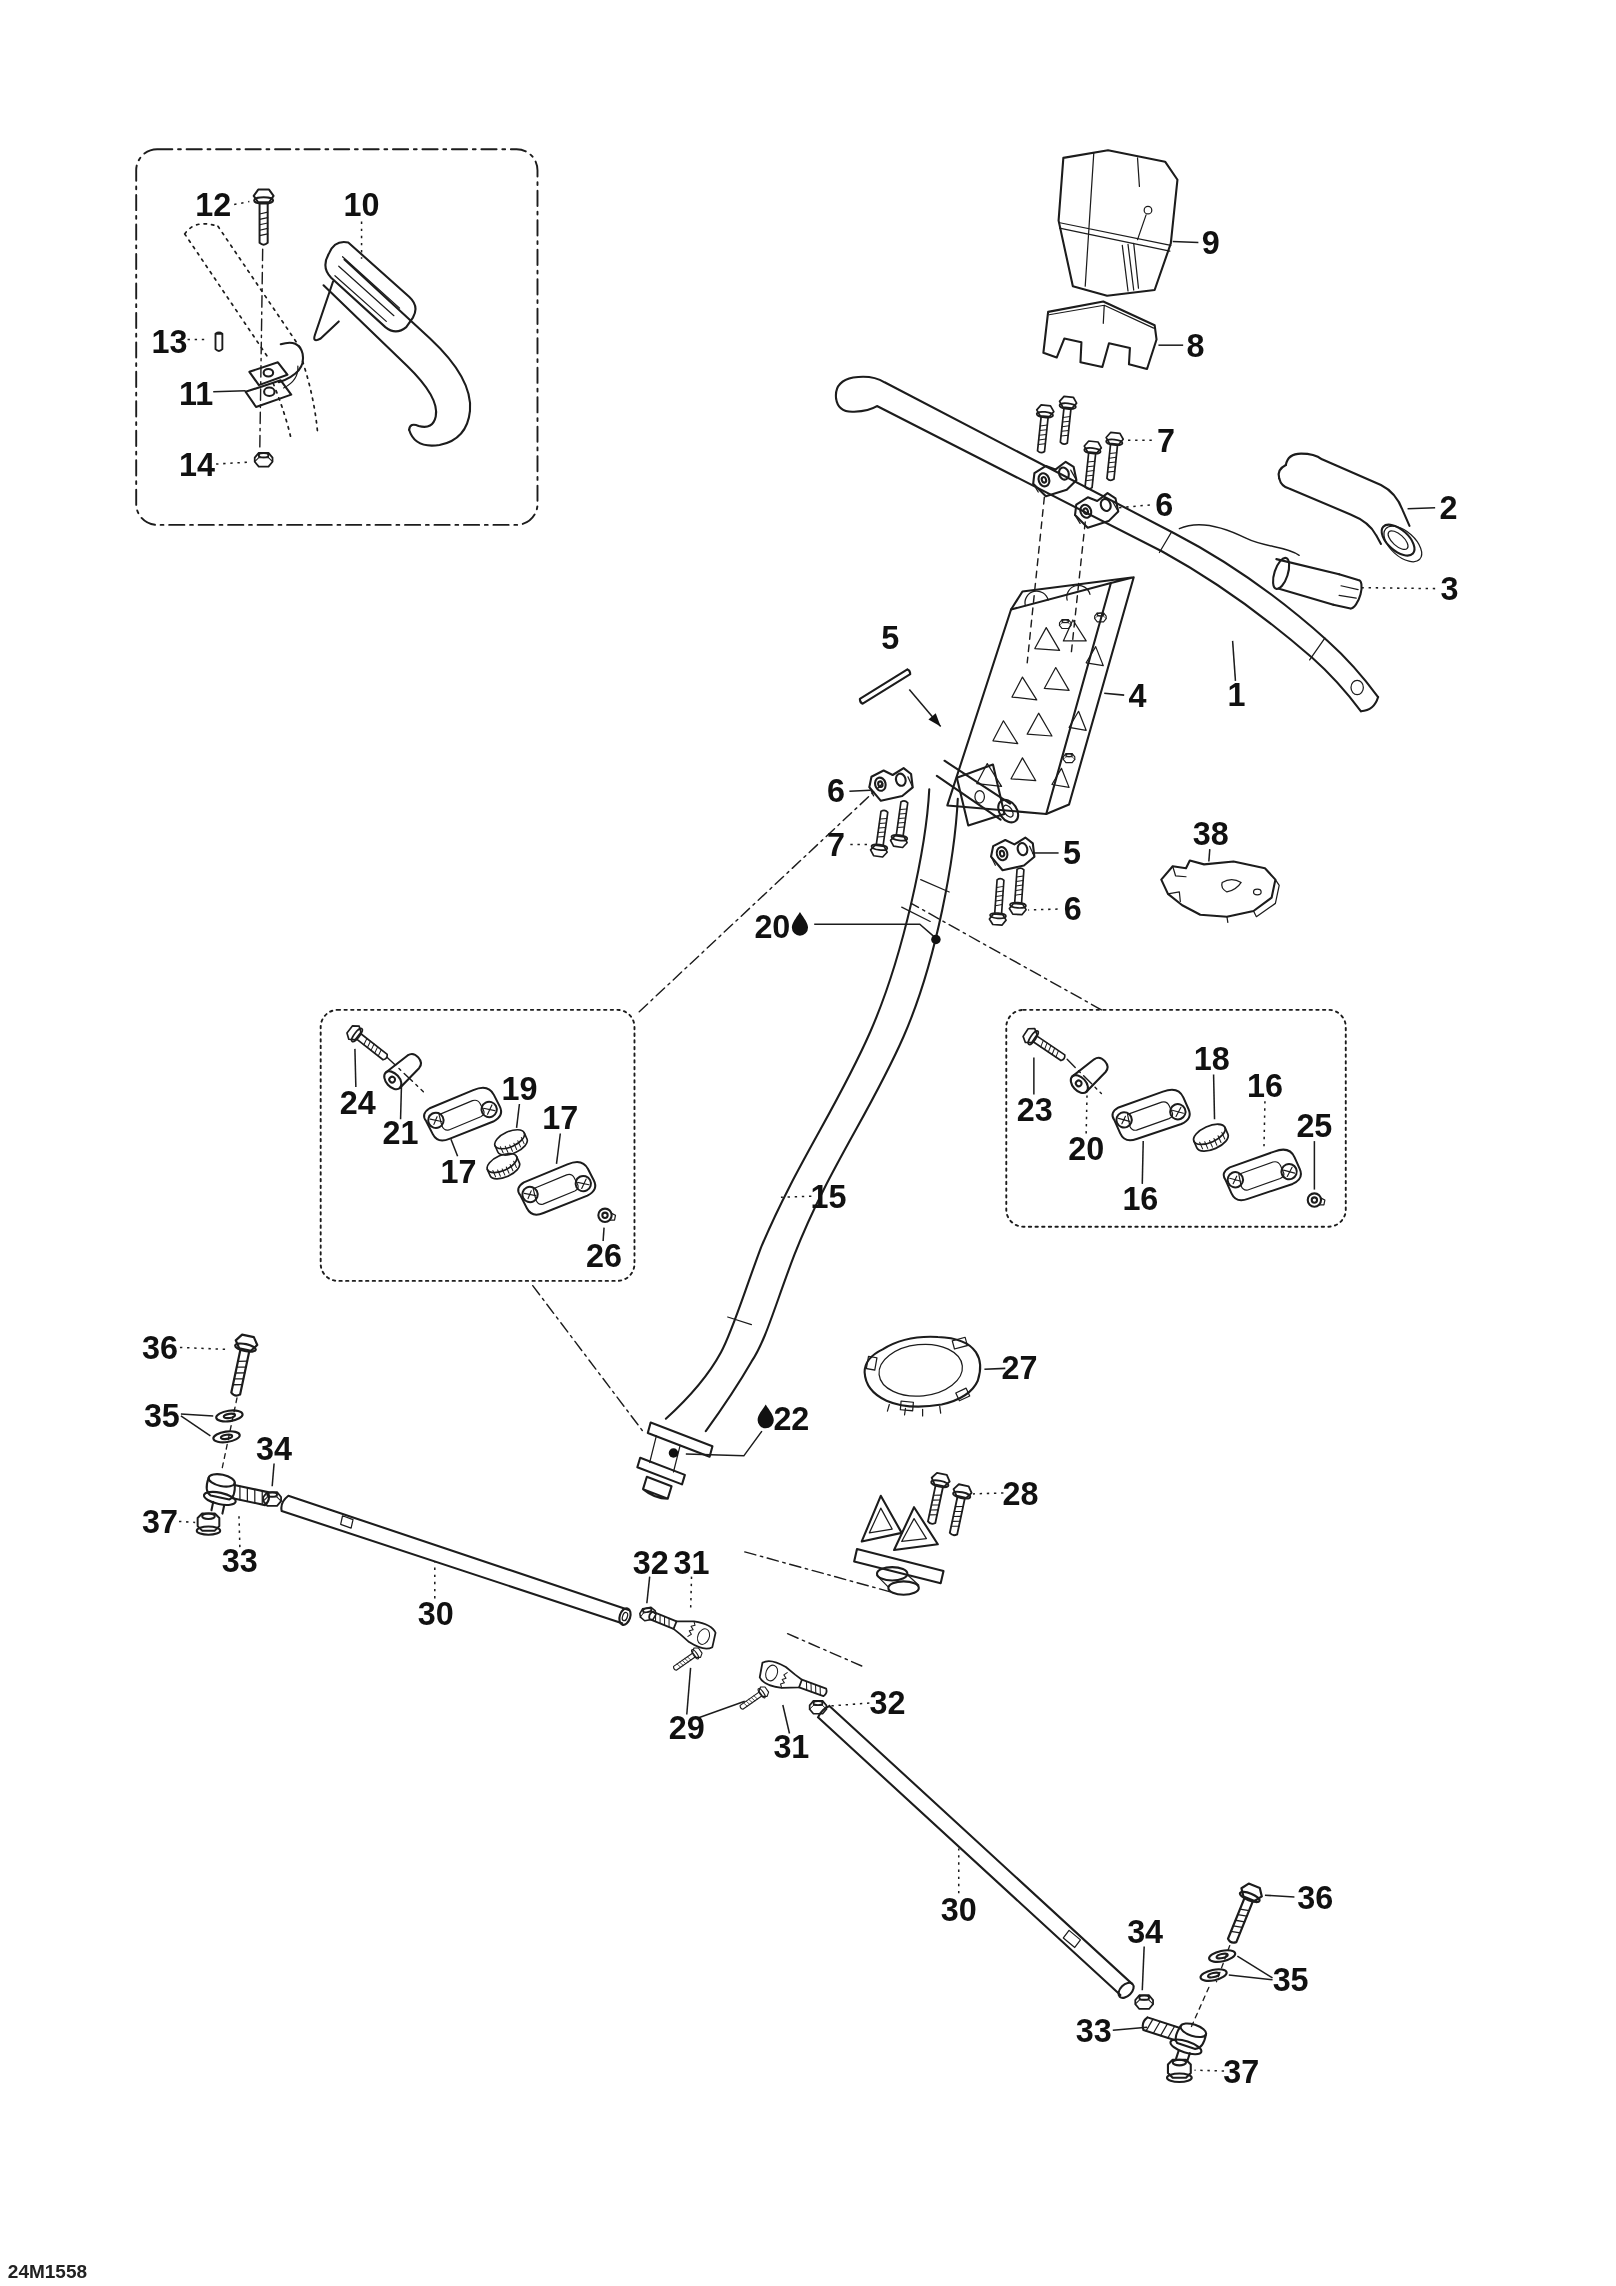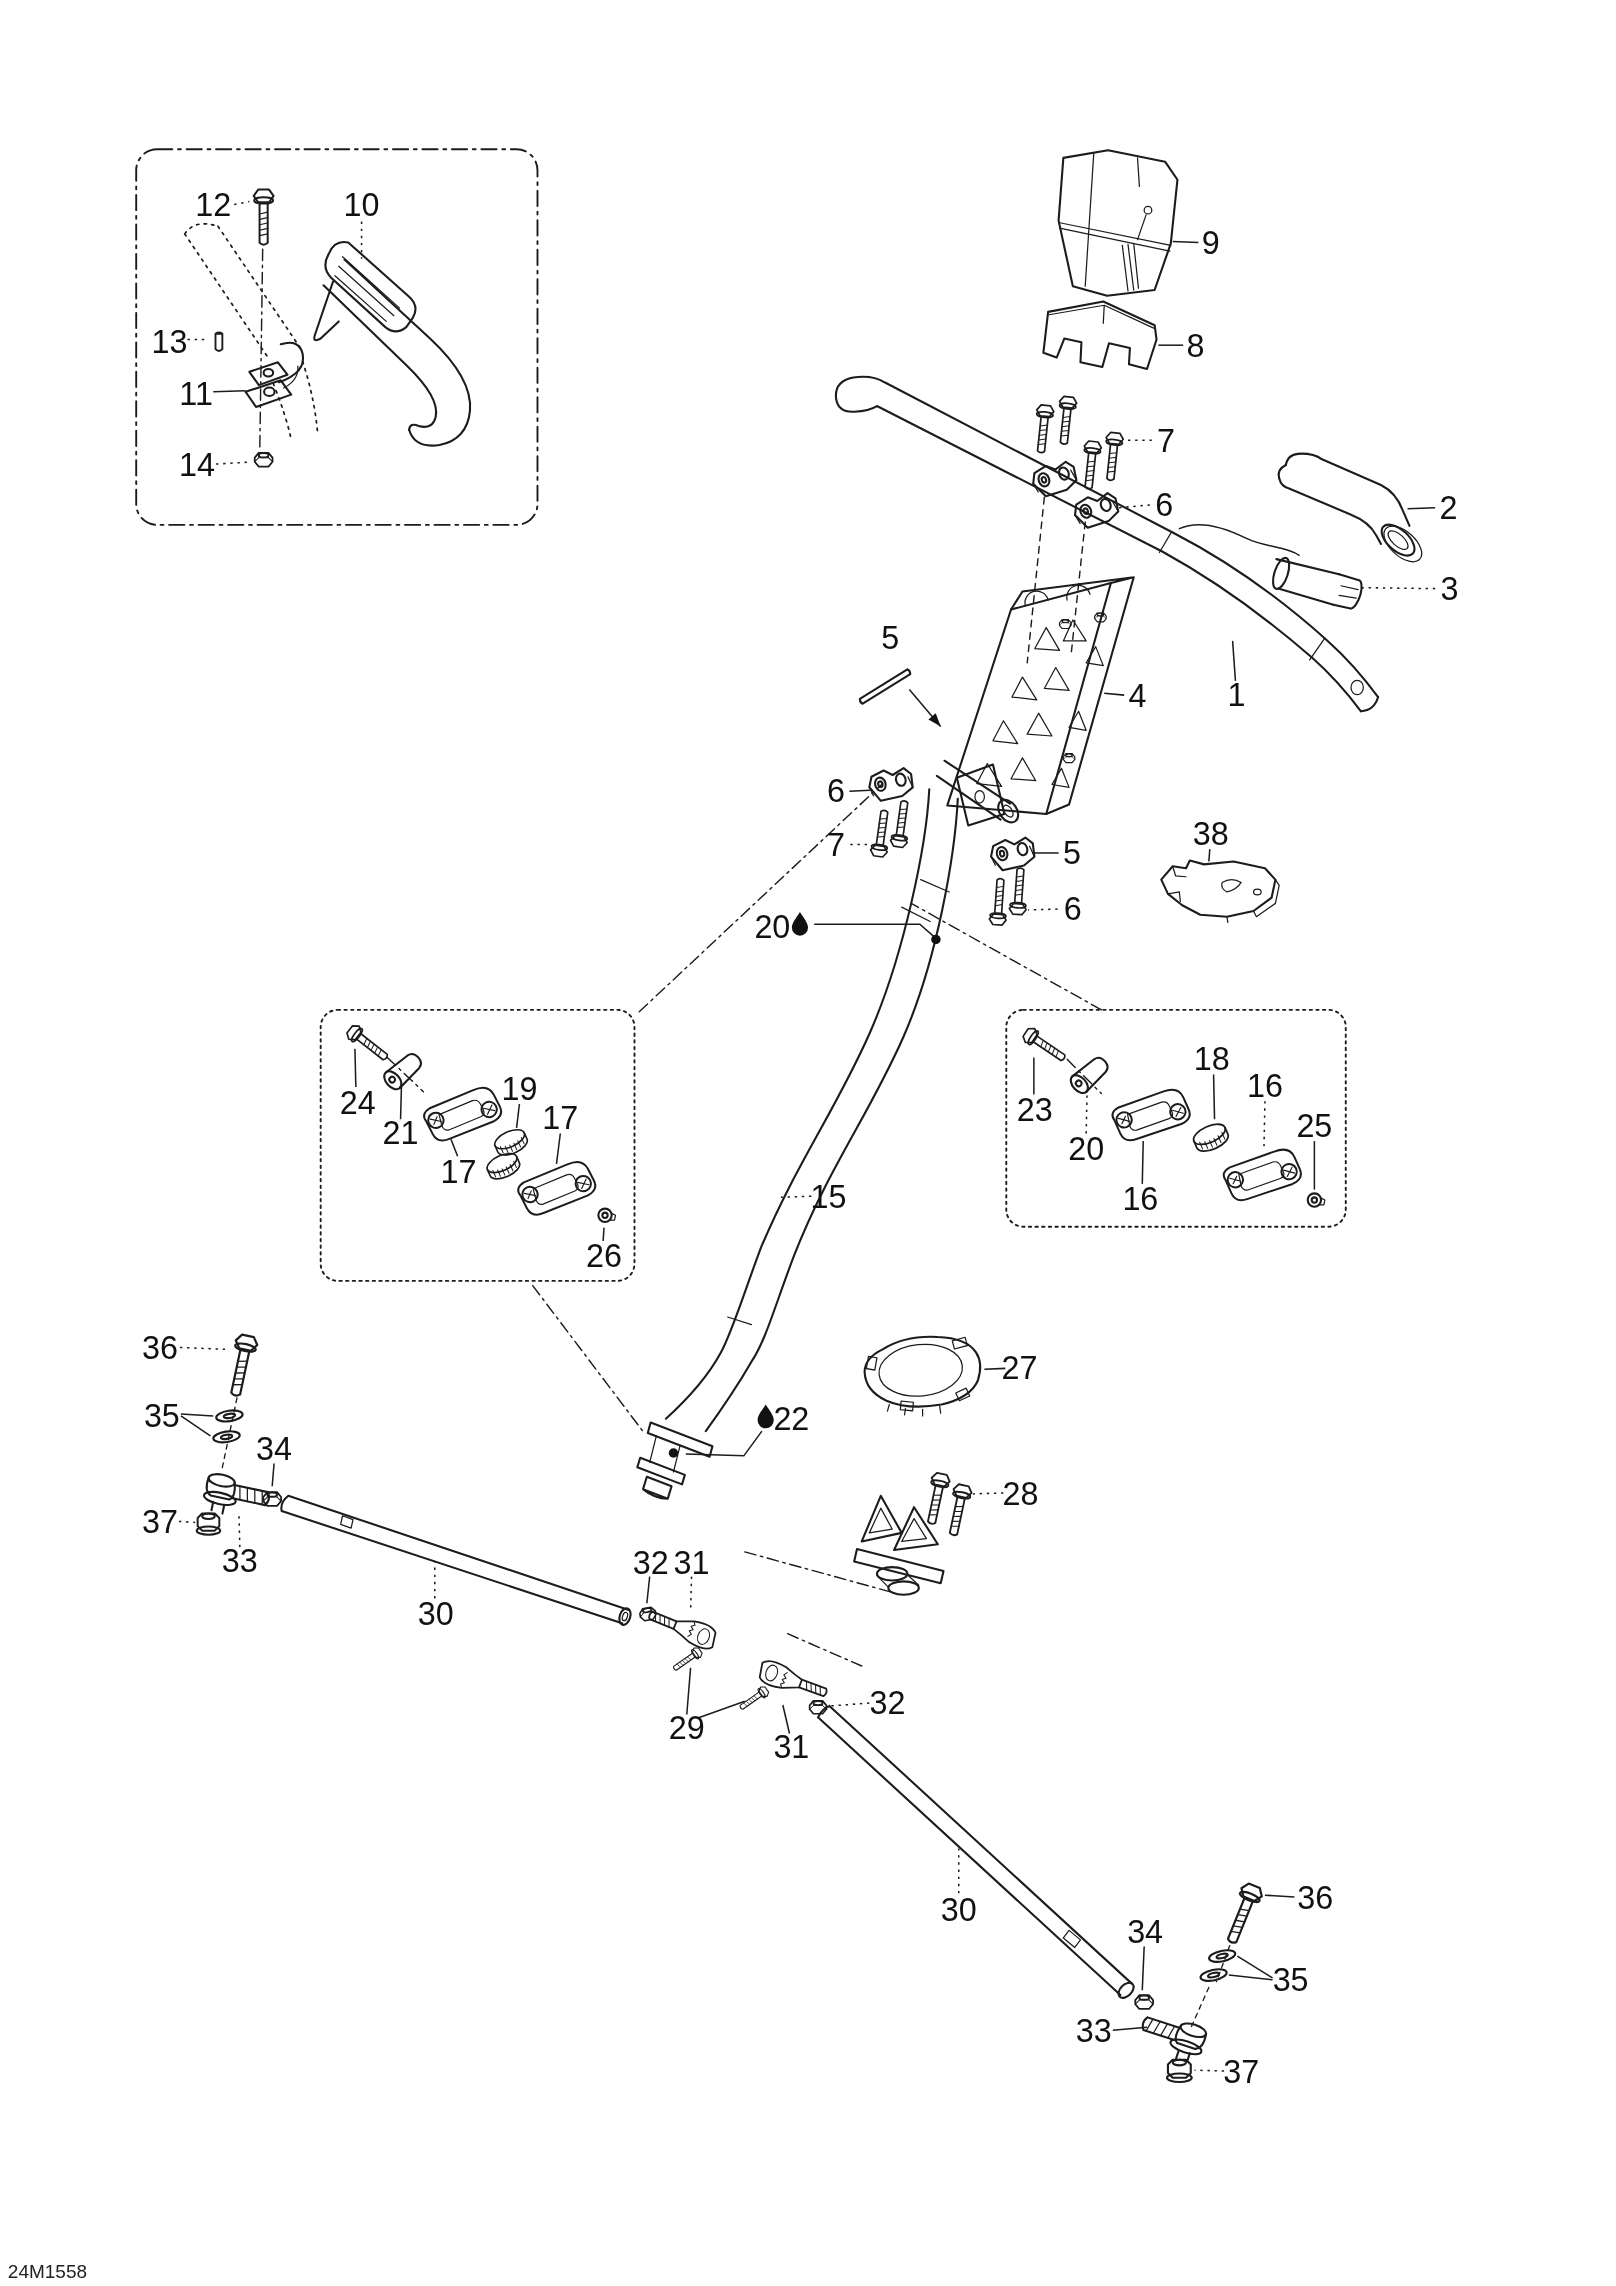--- a/index.html
+++ b/index.html
@@ -1,16 +1,16 @@
 <!DOCTYPE html>
 <html style="font-size:15px"><head>
 <meta charset="utf-8">
 <style>
   html,body{margin:0;padding:0;background:#ffffff;}
-  .stage{position:relative;width:1617px;height:2286px;background:#ffffff;overflow:hidden;}
+  .stage{position:relative;width:1617px;height:2286px;background:#ffffff;overflow:hidden;font-weight:bold;}
   svg{display:block;}
   .art{stroke:#1c1c1c;fill:none;stroke-width:2.2;stroke-linecap:round;stroke-linejoin:round;}
   .thin{stroke-width:1.3;}
   .d6{stroke-dasharray:7 6;stroke-width:1.5;}
   .d4{stroke-dasharray:5 5;stroke-width:1.4;}
   .cldot{stroke-dasharray:12 5 2.5 5;stroke-width:1.5;}
   .ghost{stroke-dasharray:2.5 5.5;stroke-width:1.8;}
   .box1{stroke-dasharray:16 6 3 6;stroke-width:2;}
   .box23{stroke-dasharray:2.5 4.5;stroke-width:2;}
   .callout-text{font-family:"Liberation Sans", sans-serif;font-size:34px;fill:#111;}

